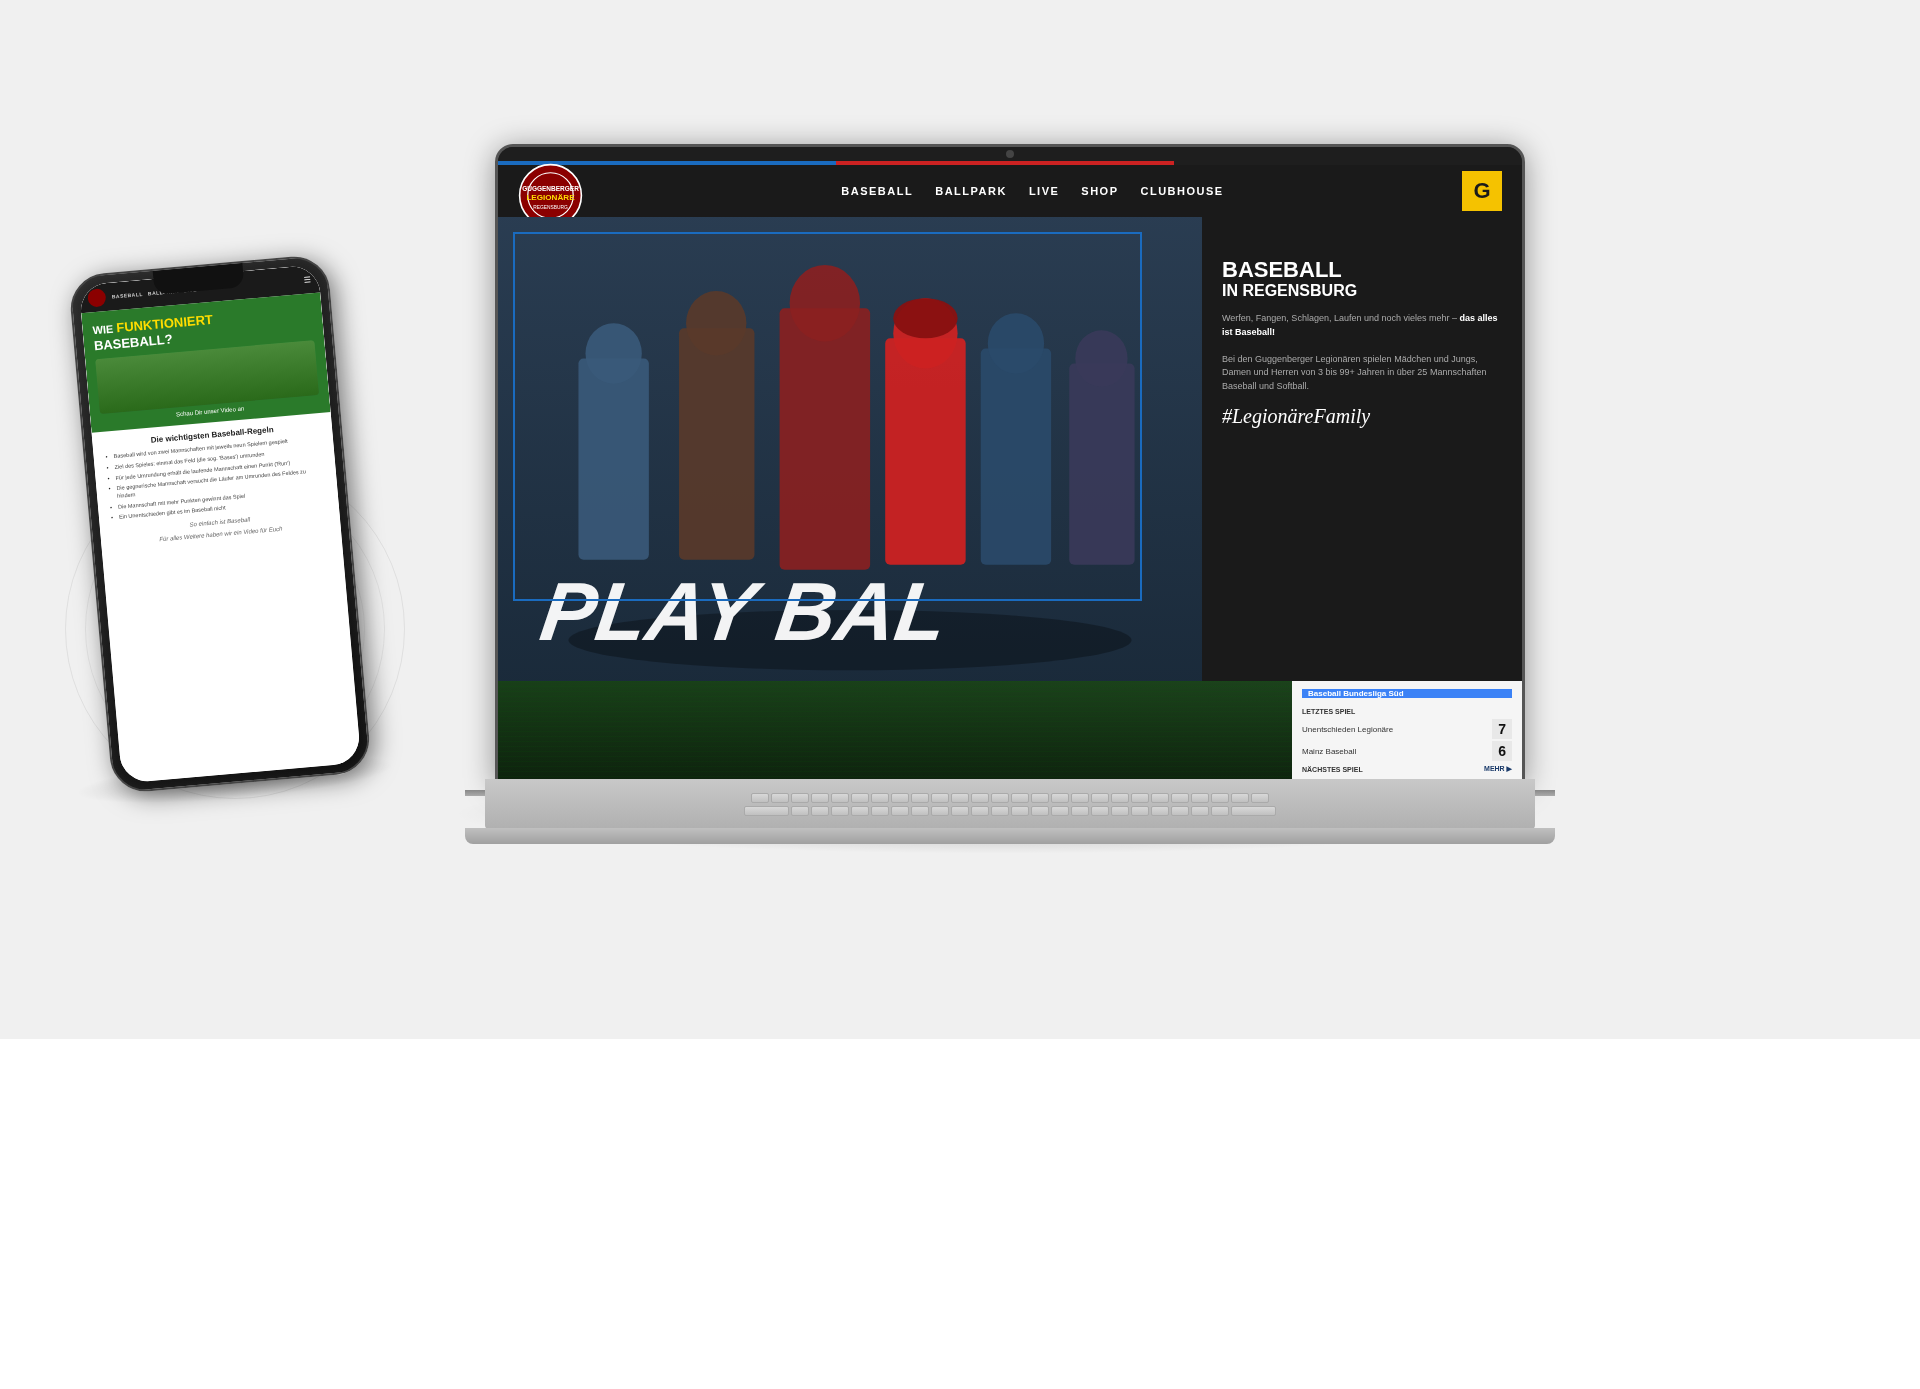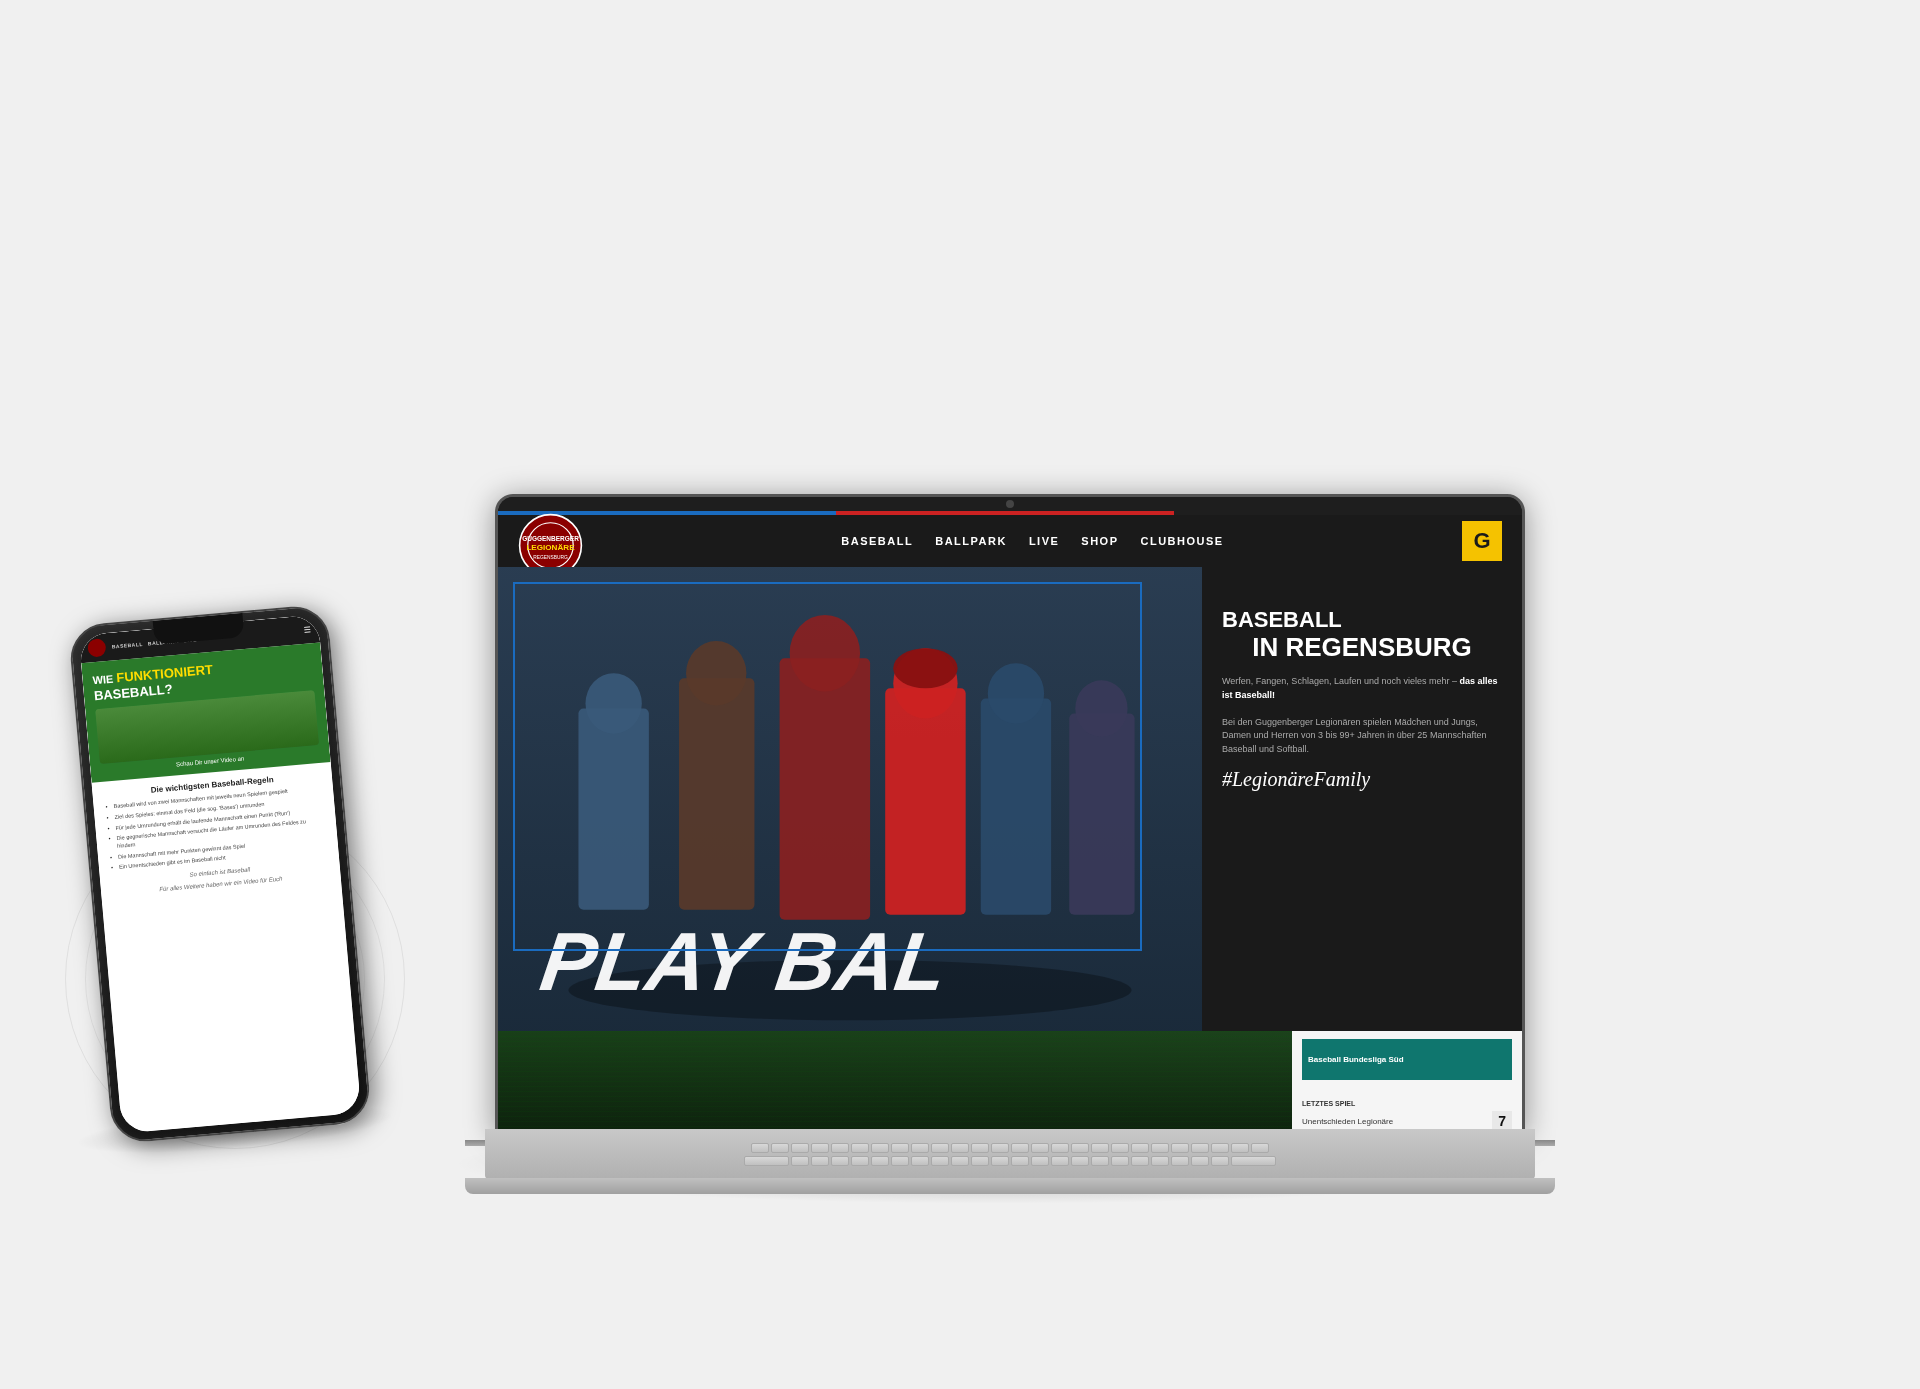--- a/index.html
+++ b/index.html
@@ -10,21 +10,21 @@
       background: #ffffff;
       font-family: Arial, sans-serif;
       overflow: hidden;
       position: relative;
     }
 
     
     .scene {
       position: absolute;
       width: 1920px;
-      height: 1389px;
+      height: 1039px;
       display: flex;
       align-items: center;
       justify-content: center;
       background: #f0f0f0;
     }
 
     .shadow-right {
       position: absolute;
       bottom: 185px;
       left: 450px;
@@ -216,25 +216,24 @@
 
     .hero-title {
       font-size: 22px;
       font-weight: 900;
       color: #ffffff;
       line-height: 1.15;
       text-transform: uppercase;
     }
 
     .hero-subtitle {
-      font-size: 26px;
+      font-size: 16px;
       font-weight: 900;
       color: #ffffff;
       text-transform: uppercase;
-      text-align: center;
     }
 
     .hero-desc {
       font-size: 9px;
       color: #aaaaaa;
       line-height: 1.5;
     }
 
     .hero-desc strong {
       color: #ffffff;
@@ -289,26 +288,26 @@
         linear-gradient(to bottom, rgba(20,60,20,0.8), rgba(10,30,10,0.9));
     }
 
     .bottom-scoreboard {
       width: 230px;
       background: #f5f5f5;
       padding: 8px 10px;
     }
 
     .score-league {
-      background: #0f766e;
+      background: #3b82f6;
       color: white;
       font-size: 8px;
       font-weight: 700;
-      padding: 16px 6px;
-      margin-bottom: 20px;
+      padding: 0 6px;
+      margin-bottom: 10px;
     }
 
     .score-label {
       font-size: 7px;
       font-weight: 700;
       color: #333;
       margin-bottom: 4px;
       text-transform: uppercase;
     }
 

